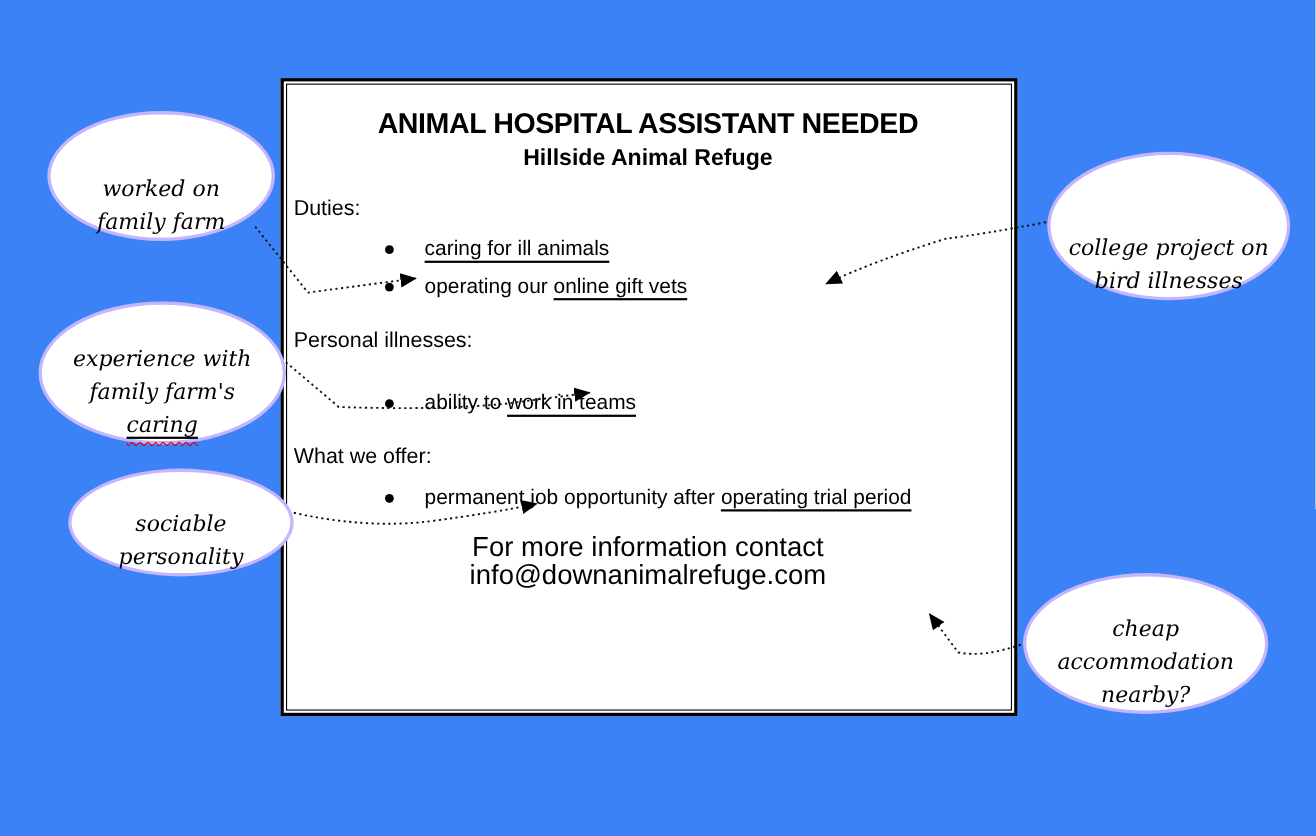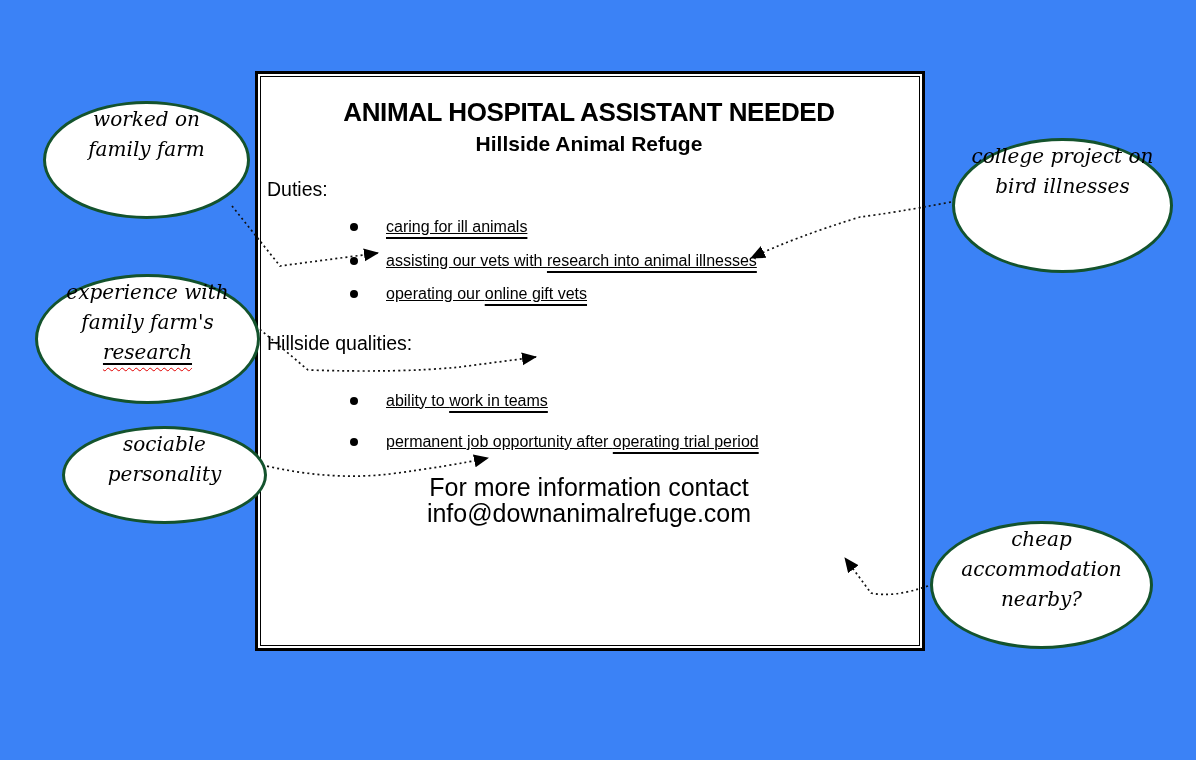--- a/index.html
+++ b/index.html
@@ -17,28 +17,28 @@
   .subtitle{margin:3px 0 0;font-size:21px;line-height:26px;text-align:center;font-weight:bold;}
   .h3{margin:0;font-size:19.5px;line-height:26px;font-weight:normal;}
   .h3-duties{margin-top:19px;}
   .h3-pq{margin-top:19px;}
   .h3-offer{margin-top:18px;}
 
   ul{margin:0;padding:0 0 0 119px;list-style:none;}
   .list-duties{margin-top:8px;}
   .list-pq{margin-top:28px;}
   .list-offer{margin-top:8px;}
-  li{position:relative;font-size:16px;line-height:33.5px;max-width:460px;text-decoration:underline;}
+  li{position:relative;font-size:19px;line-height:33.5px;max-width:460px;}
   li::before{content:"";position:absolute;left:-36px;top:13px;width:8px;height:8px;border-radius:50%;background:#000;}
   .ul{text-decoration:underline;text-decoration-thickness:1.8px;text-underline-offset:5px;}
 
   .footer{margin:15px 0 0;font-size:25px;line-height:26px;text-align:center;}
 
   
-  .bubble{position:absolute;z-index:10;border:3px solid #14532d;border-radius:50%;background:#fff;display:flex;align-items:flex-start;justify-content:center;text-align:center;box-sizing:border-box;}
+  .bubble{position:absolute;z-index:10;border:3px solid #c4b5fd;border-radius:50%;background:#fff;display:flex;align-items:flex-end;justify-content:center;text-align:center;box-sizing:border-box;}
   .bubble .note{font-family:"DejaVu Serif",serif;font-style:italic;font-size:20px;line-height:1.5;white-space:pre-line;}
   .b1{left:43px;top:101px;width:207px;height:118px;}
   .b2{left:35px;top:274px;width:225px;height:130px;}
   .b3{left:62px;top:426px;width:205px;height:98px;}
   .b4{left:952px;top:138px;width:221px;height:135px;}
   .b5{left:930px;top:521px;width:223px;height:128px;}
   .ws-ul{text-decoration:underline;text-decoration-thickness:2px;text-underline-offset:4px;}
   .squig{text-decoration:underline wavy #e00000;text-decoration-thickness:1.2px;text-underline-offset:8px;}
 </style>
 </head>
@@ -47,29 +47,29 @@
 <div class="canvas">
 
   <div class="doc">
     <div class="doc-inner">
       <h1 class="title">ANIMAL HOSPITAL ASSISTANT NEEDED</h1>
       <h2 class="subtitle">Hillside Animal Refuge</h2>
 
       <p class="h3 h3-duties">Duties:</p>
       <ul class="list-duties">
         <li><span class="ul">caring for ill animals</span></li>
-        <li><span>assisting our vets with </span><span class="ul">research into animal illnesses</span></li>
         <li><span>operating our </span><span class="ul">online gift vets</span></li>
       </ul>
 
-      <p class="h3 h3-pq">Hillside qualities:</p>
+      <p class="h3 h3-pq">Personal illnesses:</p>
       <ul class="list-pq">
         <li><span>ability to </span><span class="ul">work in teams</span></li>
       </ul>
 
+      <p class="h3 h3-offer">What we offer:</p>
       <ul class="list-offer">
         <li><span>permanent job opportunity after </span><span class="ul">operating trial period</span></li>
       </ul>
 
       <p class="footer">For more information contact info@downanimalrefuge.com</p>
     </div>
   </div>
 
   <svg class="connectors" width="1196" height="760" viewBox="0 0 1196 760">
     <defs>
@@ -85,21 +85,21 @@
   </svg>
 
   <div class="bubble b1">
     <span class="note">worked on
 family farm</span>
   </div>
 
   <div class="bubble b2">
     <span class="note"><span>experience with
 family farm's
-</span><span class="ws-ul"><span class="squig">research</span></span></span>
+</span><span class="ws-ul"><span class="squig">caring</span></span></span>
   </div>
 
   <div class="bubble b3">
     <span class="note">sociable
 personality</span>
   </div>
 
   <div class="bubble b4">
     <span class="note">college project on
 bird illnesses</span>

